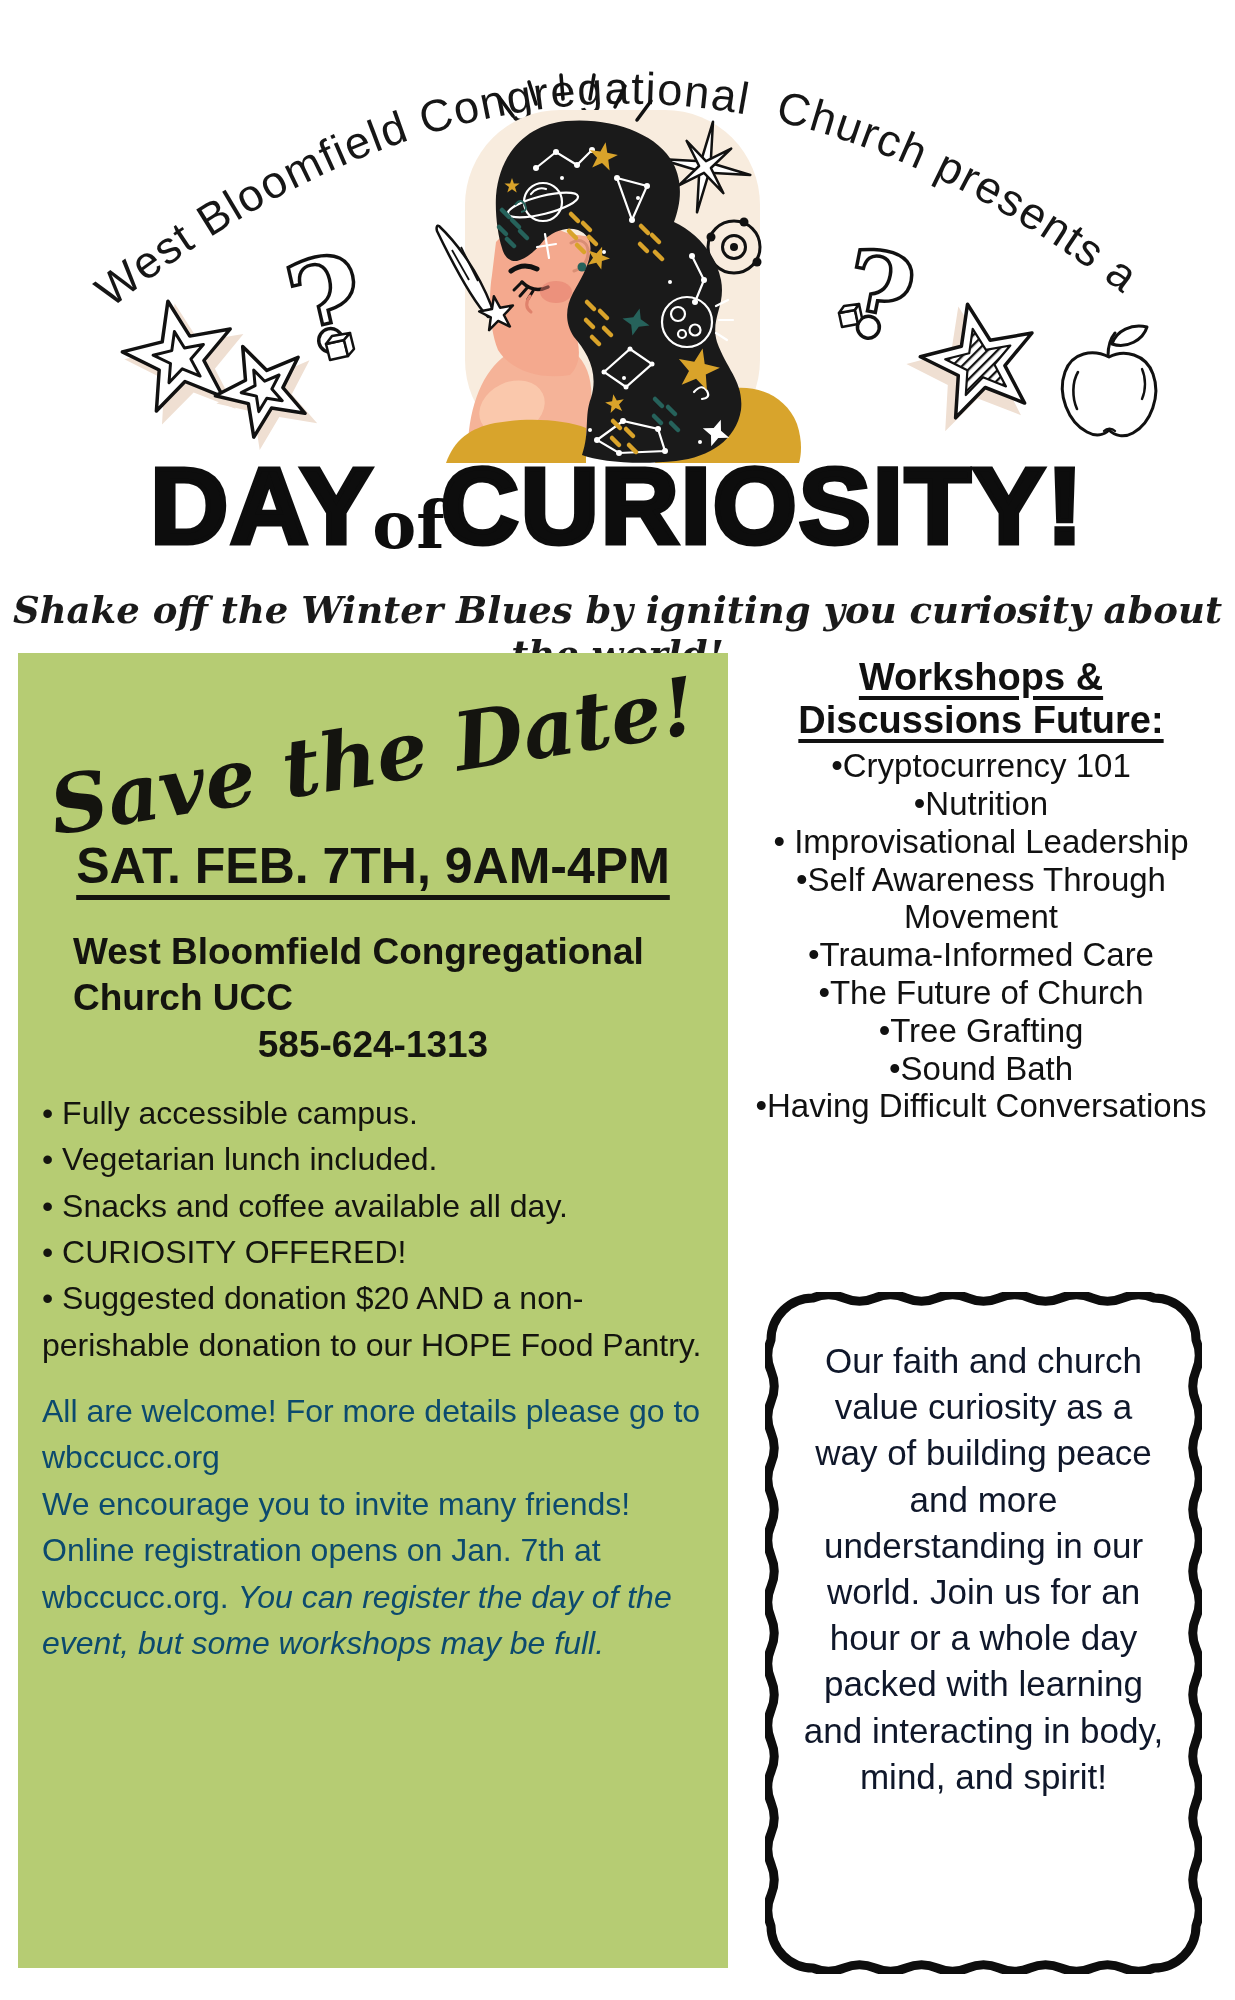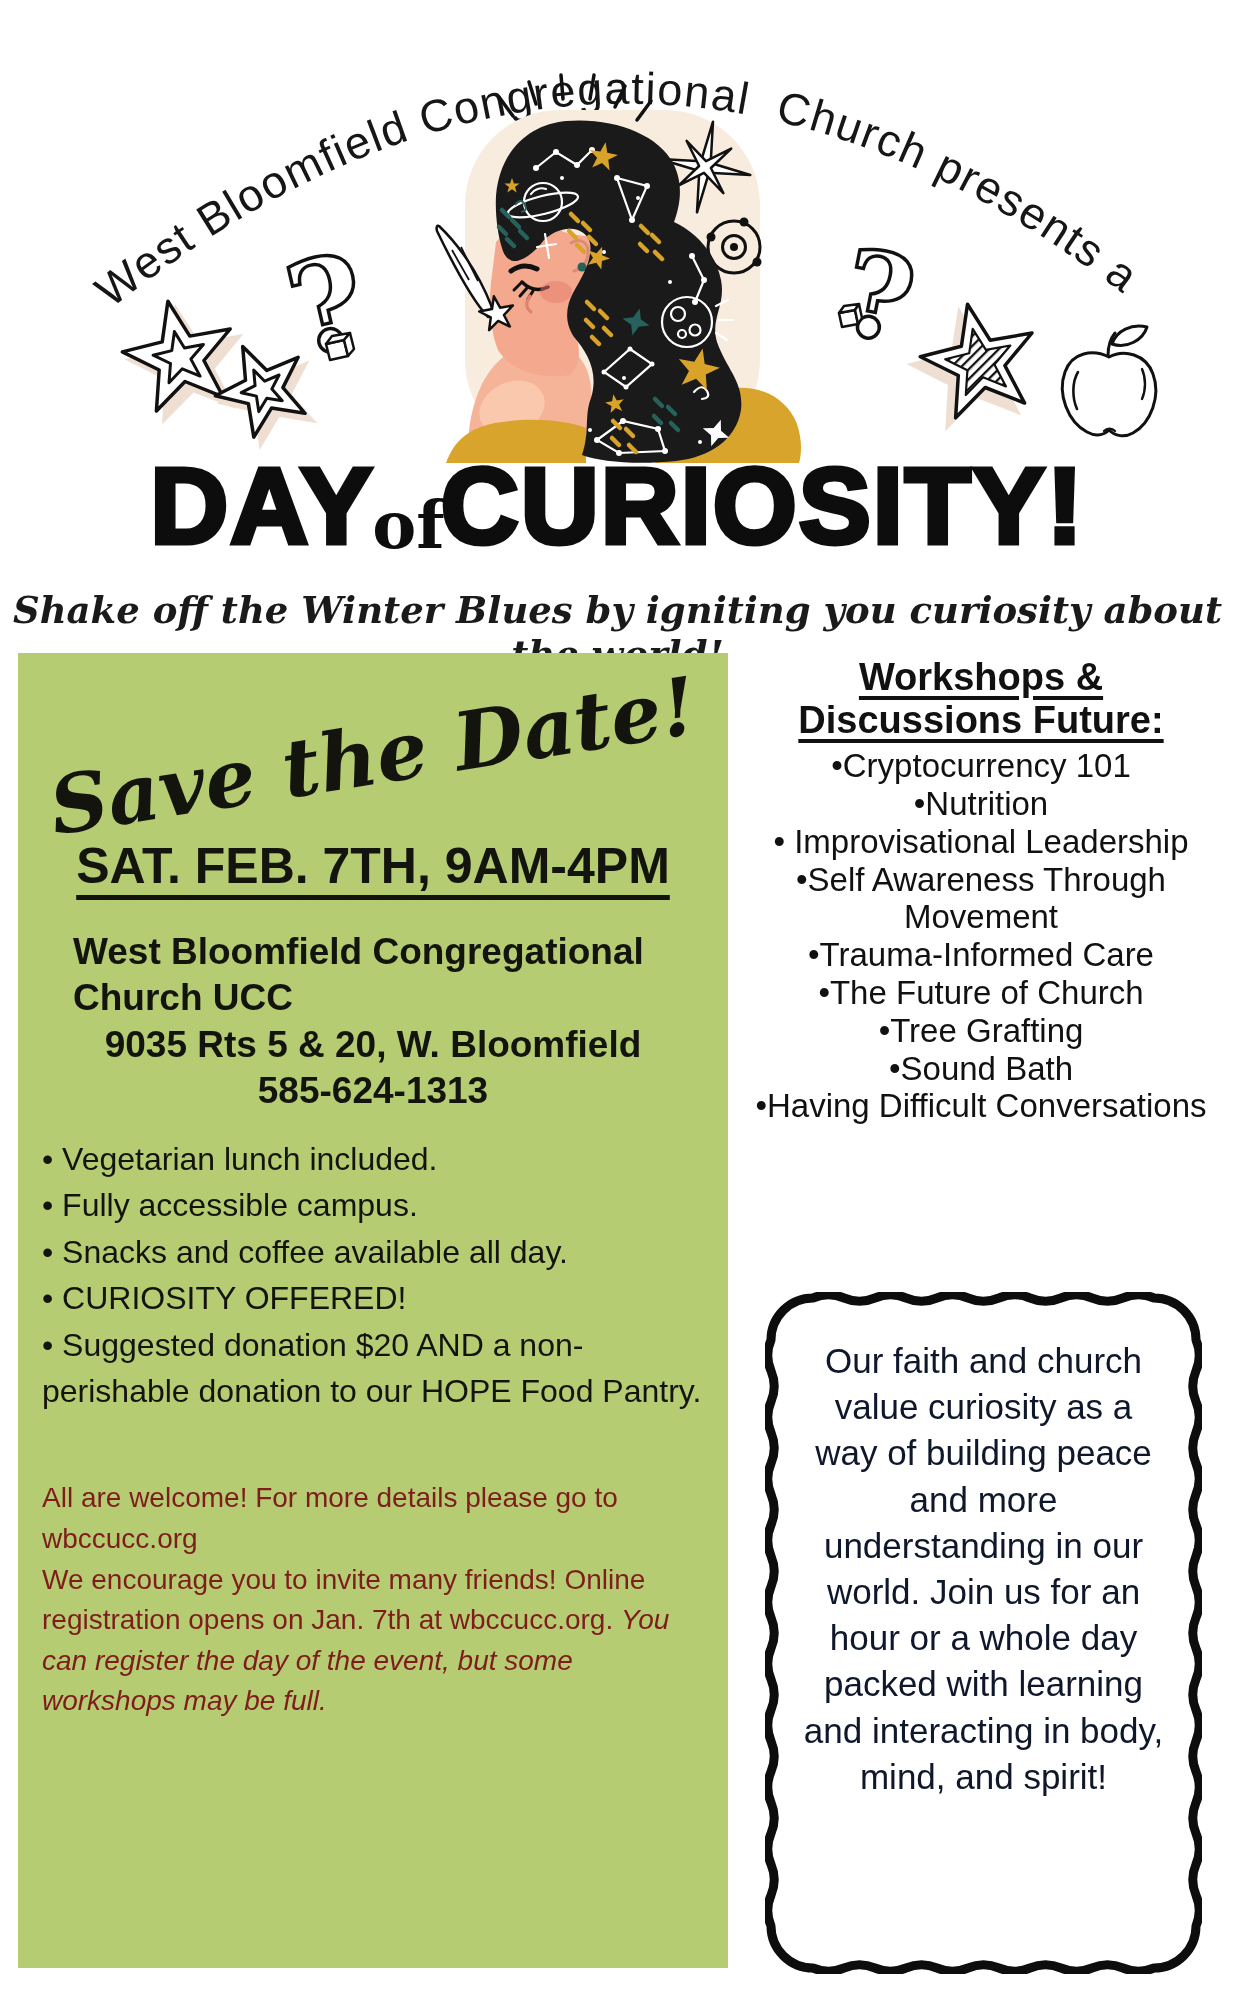--- a/index.html
+++ b/index.html
@@ -29,21 +29,21 @@
                  font-size:80px;text-align:center;transform:rotate(-9deg);
                  margin:26px 0 34px 0;color:#14140f;}
   .panel .date{font-size:50px;font-weight:bold;text-align:center;letter-spacing:0px;
                text-decoration:underline;text-decoration-thickness:5px;text-underline-offset:12px;
                margin:0 0 34px 0;color:#14140f;}
   .panel .venue{font-size:37px;font-weight:bold;text-align:left;line-height:1.25;
                 width:600px;margin:0 auto;color:#14140f;}
   .panel .addr,.panel .phone{font-size:37px;font-weight:bold;text-align:center;line-height:1.25;color:#14140f;}
   .panel .bullets{margin-top:22px;font-size:32px;line-height:1.45;color:#14140f;}
   .panel .bullets div{margin:0;}
-  .panel .paras{margin-top:64px;font-size:28px;line-height:1.45;color:#7f1d1d;}
+  .panel .paras{margin-top:20px;font-size:32px;line-height:1.45;color:#0c4a6e;}
   .panel .paras .p2{margin-top:0;}
   .it{font-style:italic;}
 
   
   .workshops{position:absolute;left:751px;top:656px;width:460px;text-align:center;z-index:2;}
   .workshops .hdr{font-size:38px;font-weight:bold;line-height:1.13;}
   .workshops .hdr span{text-decoration:underline;text-decoration-thickness:3.5px;text-underline-offset:6px;}
   .workshops .items{margin-top:6px;font-size:33px;line-height:1.12;}
   .workshops .items div{margin:1px 0;}
 
@@ -268,25 +268,24 @@
     <span class="title-big">DAY</span>
     <span class="title-of">of</span>
     <span class="title-big">CURIOSITY!</span>
   </div>
   <div class="subtitle">Shake off the Winter Blues by igniting you curiosity about the world!</div>
 
   <div class="panel">
     <div class="script">Save the Date!</div>
     <div class="date">SAT. FEB. 7TH, 9AM-4PM</div>
     <div class="venue">West Bloomfield Congregational Church UCC</div>
-    <div class="addr">9035 Rts 5 &amp; 20, W. Bloomfield</div>
     <div class="phone">585-624-1313</div>
     <div class="bullets">
+      <div>• Fully accessible campus.</div>
       <div>• Vegetarian lunch included.</div>
-      <div>• Fully accessible campus.</div>
       <div>• Snacks and coffee available all day.</div>
       <div>• CURIOSITY OFFERED!</div>
       <div>• Suggested donation $20 AND a non-perishable donation to our HOPE Food Pantry.</div>
     </div>
     <div class="paras">
       <div class="p1">All are welcome! For more details please go to wbccucc.org</div>
       <div class="p2"><span>We encourage you to invite many friends! Online registration opens on Jan. 7th at wbccucc.org. </span><span class="it">You can register the day of the event, but some workshops may be full.</span></div>
     </div>
   </div>
 

